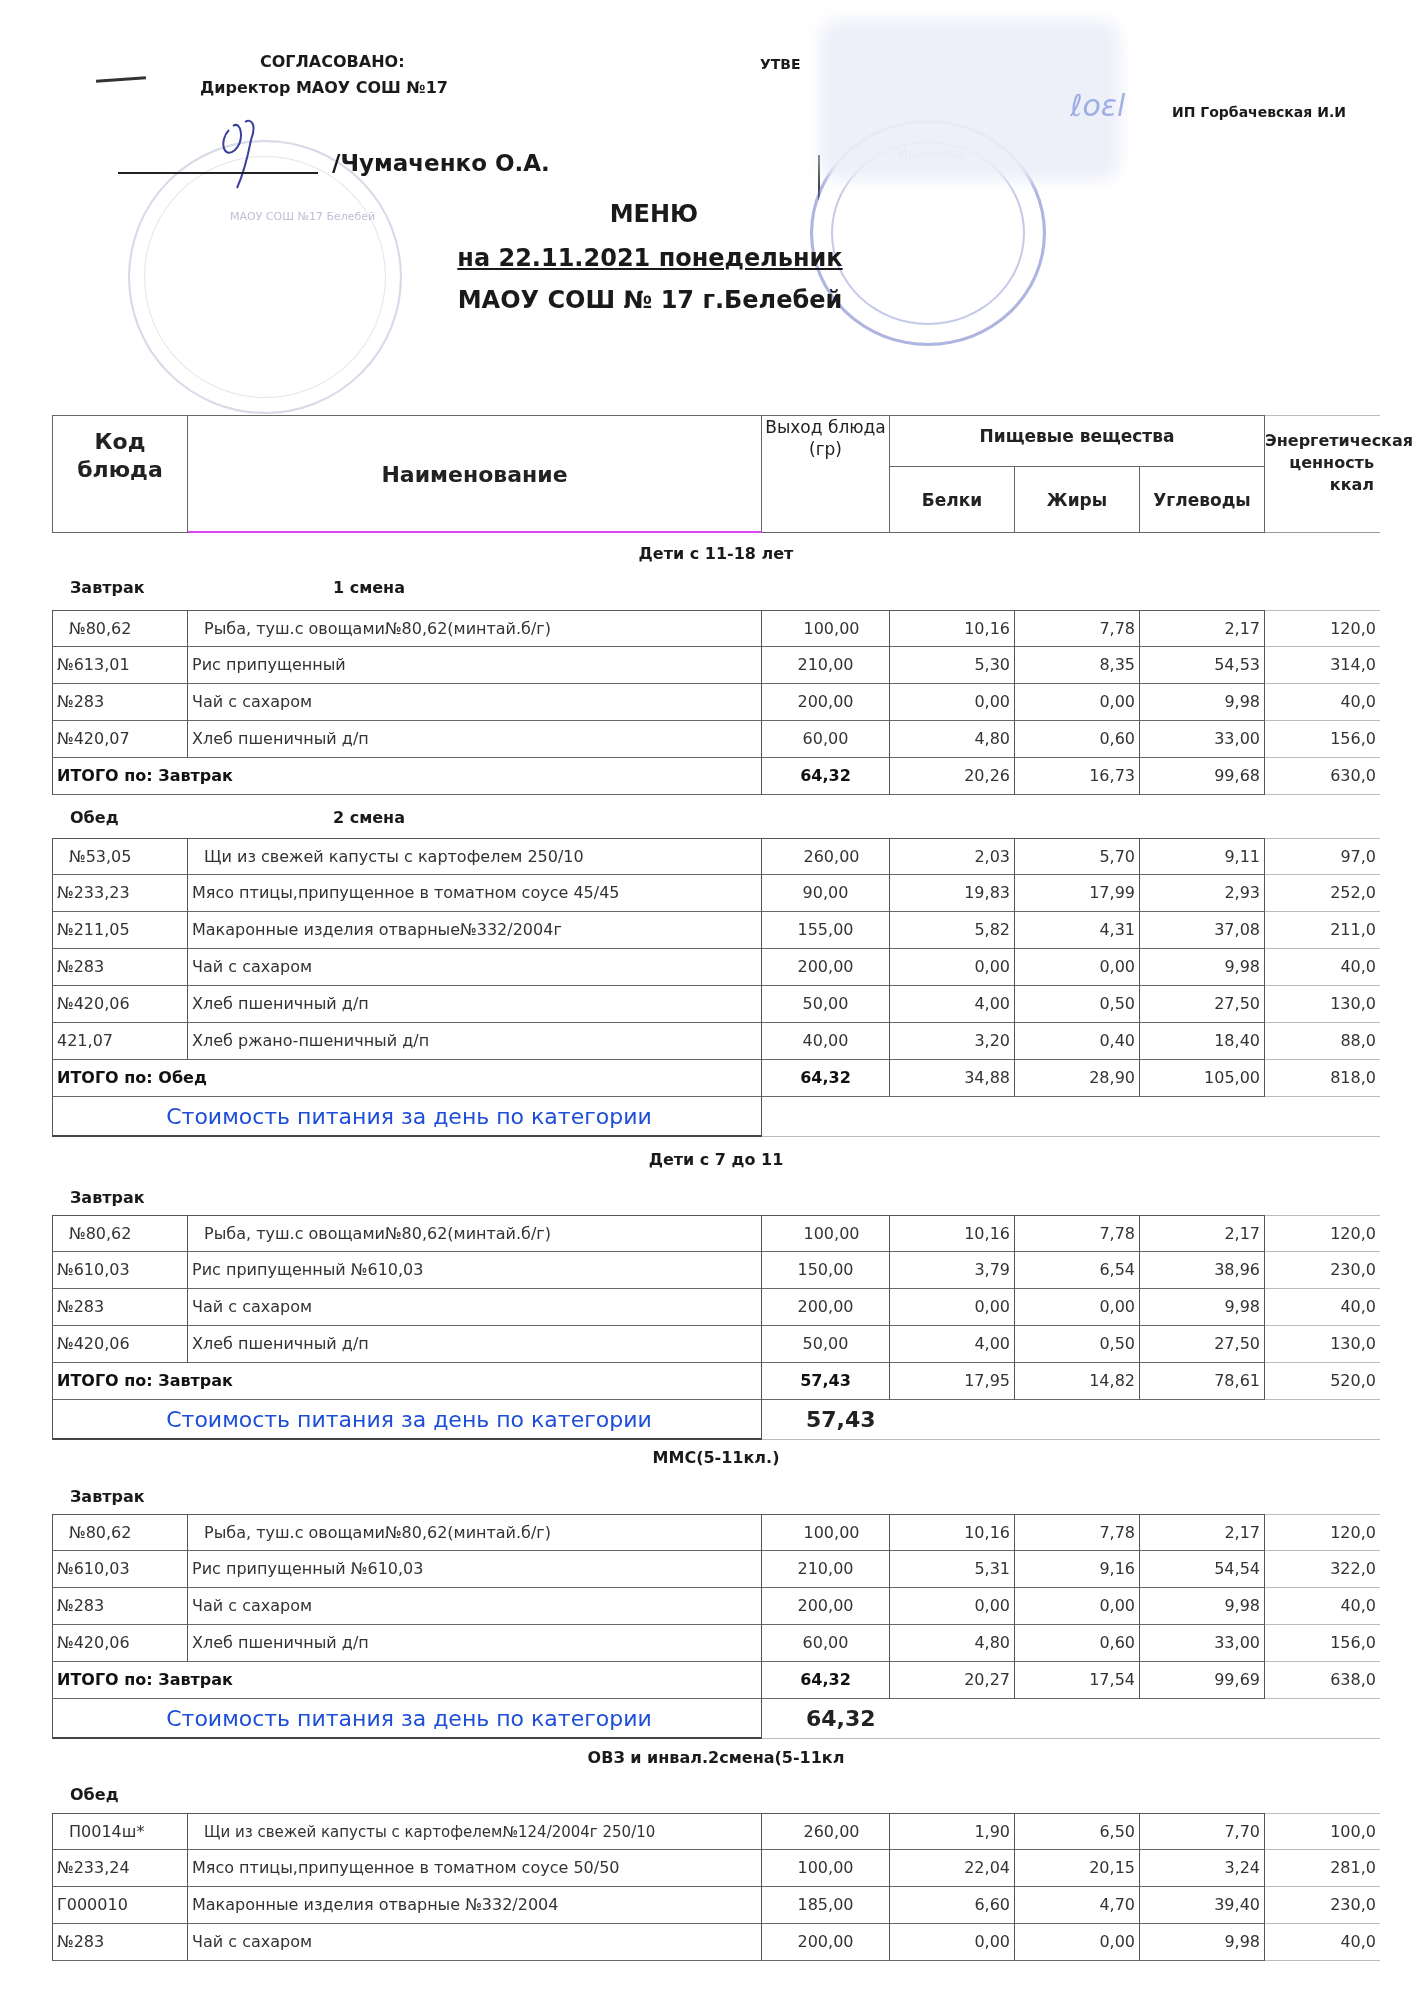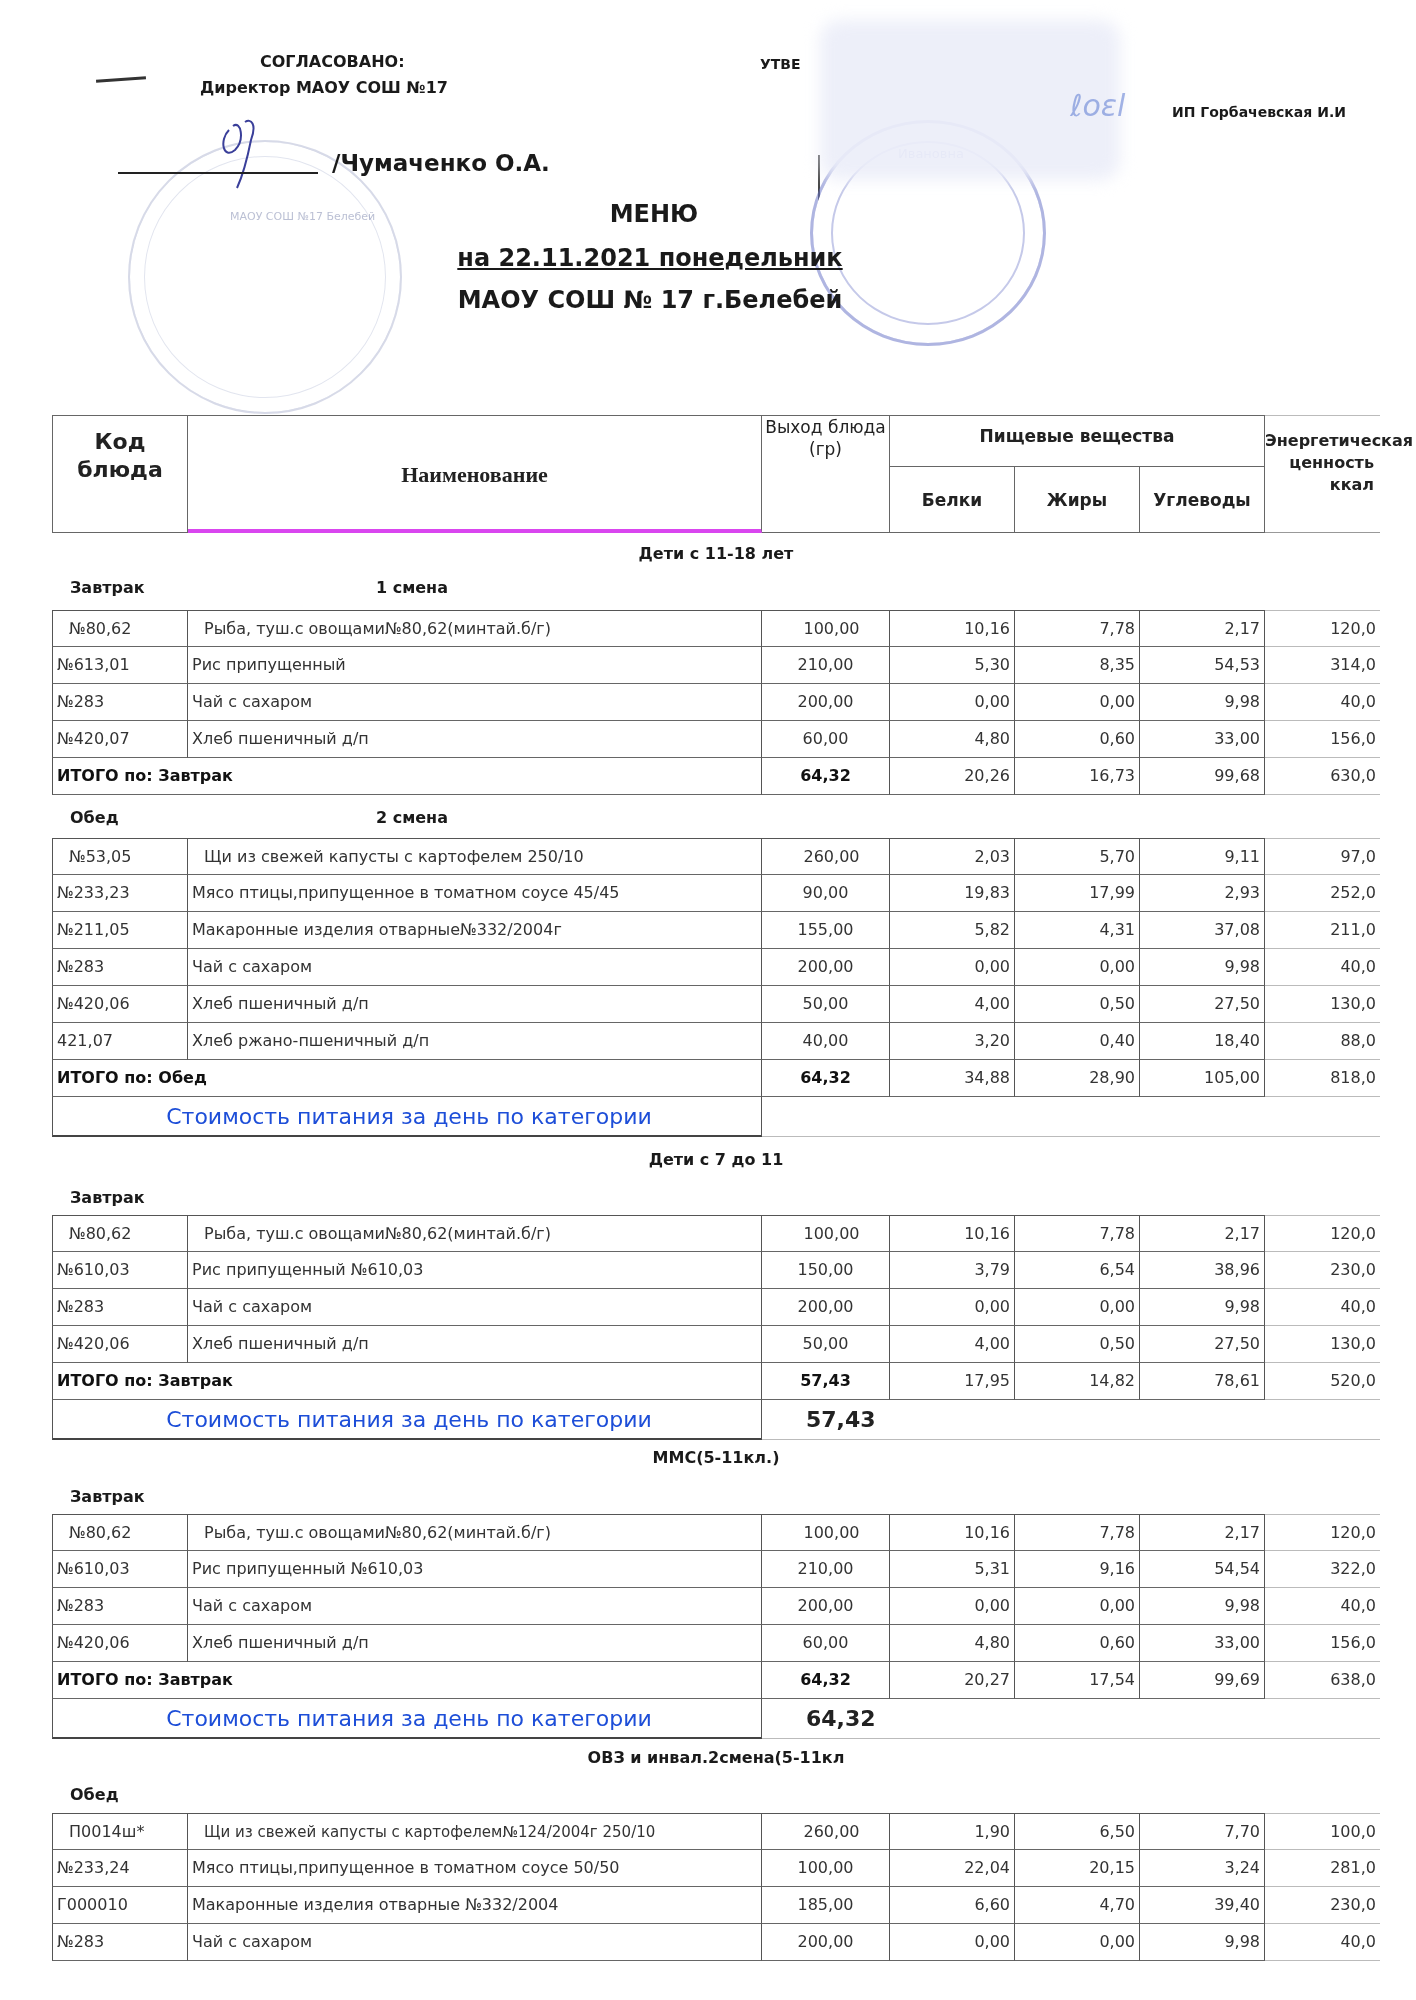--- a/index.html
+++ b/index.html
@@ -48,27 +48,27 @@
   .total-label { width:710px; border-left:1px solid #555; font-weight:bold; color:#111; }
   .total-out { font-weight:bold; color:#111; }
 
   .cost-row { position:absolute; left:52px; height:40px; display:flex; }
   .cost-label { box-sizing:border-box; width:710px; border-left:1px solid #555; border-right:1px solid #555; border-bottom:2px solid #444;
                 font-size:22px; font-weight:normal; line-height:40px; padding-left:4px; color:#1d4ed8; white-space:nowrap;text-align:center; }
   .cost-val { box-sizing:border-box; width:618px; border-bottom:1px solid #bbb; font-size:22px; font-weight:bold; line-height:40px; padding-left:44px; color:#222; }
 
   .section-title { position:absolute; left:52px; width:1328px; text-align:center; font-size:16px; font-weight:bold; }
   .meal-label { position:absolute; left:70px; font-size:16px; font-weight:bold; }
-  .shift-label { position:absolute; left:333px; font-size:16px; font-weight:bold;margin-left:43px; }
+  .shift-label { position:absolute; left:333px; font-size:16px; font-weight:bold; }
 
   
   .hdr { position:absolute; left:52px; top:415px; width:1328px; height:118px; }
   .hdr div { position:absolute; box-sizing:border-box; text-align:center; font-weight:bold; color:#222; }
   .h-code { left:0; top:0; width:136px; height:118px; border:1px solid #666; font-size:22px; line-height:28px; padding-top:12px; }
-  .h-name { left:136px; top:0; width:574px; height:118px; border-top:1px solid #666; border-bottom:4px solid #d946ef; border-right:1px solid #666; font-size:22px; line-height:118px;font-family:Liberation Serif, serif; }
+  .h-name { left:136px; top:0; width:574px; height:118px; border-top:1px solid #666; border-bottom:2px solid #d946ef; border-right:1px solid #666; font-size:22px; line-height:118px; }
   .h-out  { left:710px; top:0; width:128px; height:118px; border-top:1px solid #666; border-bottom:1px solid #666; border-right:1px solid #666; font-size:17px; line-height:22px; font-weight:normal!important; }
   .h-nut  { left:838px; top:0; width:375px; height:52px; border-top:1px solid #666; border-bottom:1px solid #666; border-right:1px solid #666; font-size:17px; line-height:40px; }
   .h-b    { left:838px; top:52px; width:125px; height:66px; border-bottom:1px solid #666; border-right:1px solid #666; font-size:17px; line-height:66px; }
   .h-z    { left:963px; top:52px; width:125px; height:66px; border-bottom:1px solid #666; border-right:1px solid #666; font-size:17px; line-height:66px; }
   .h-u    { left:1088px; top:52px; width:125px; height:66px; border-bottom:1px solid #666; border-right:1px solid #666; font-size:17px; line-height:66px; }
   .h-e    { left:1213px; top:0; width:115px; height:118px; border-top:1px solid #bbb; border-bottom:1px solid #999; font-size:16px; line-height:22px; padding-top:14px; text-align:right!important; padding-right:6px; }
 </style>
 </head>
 <body>
 

